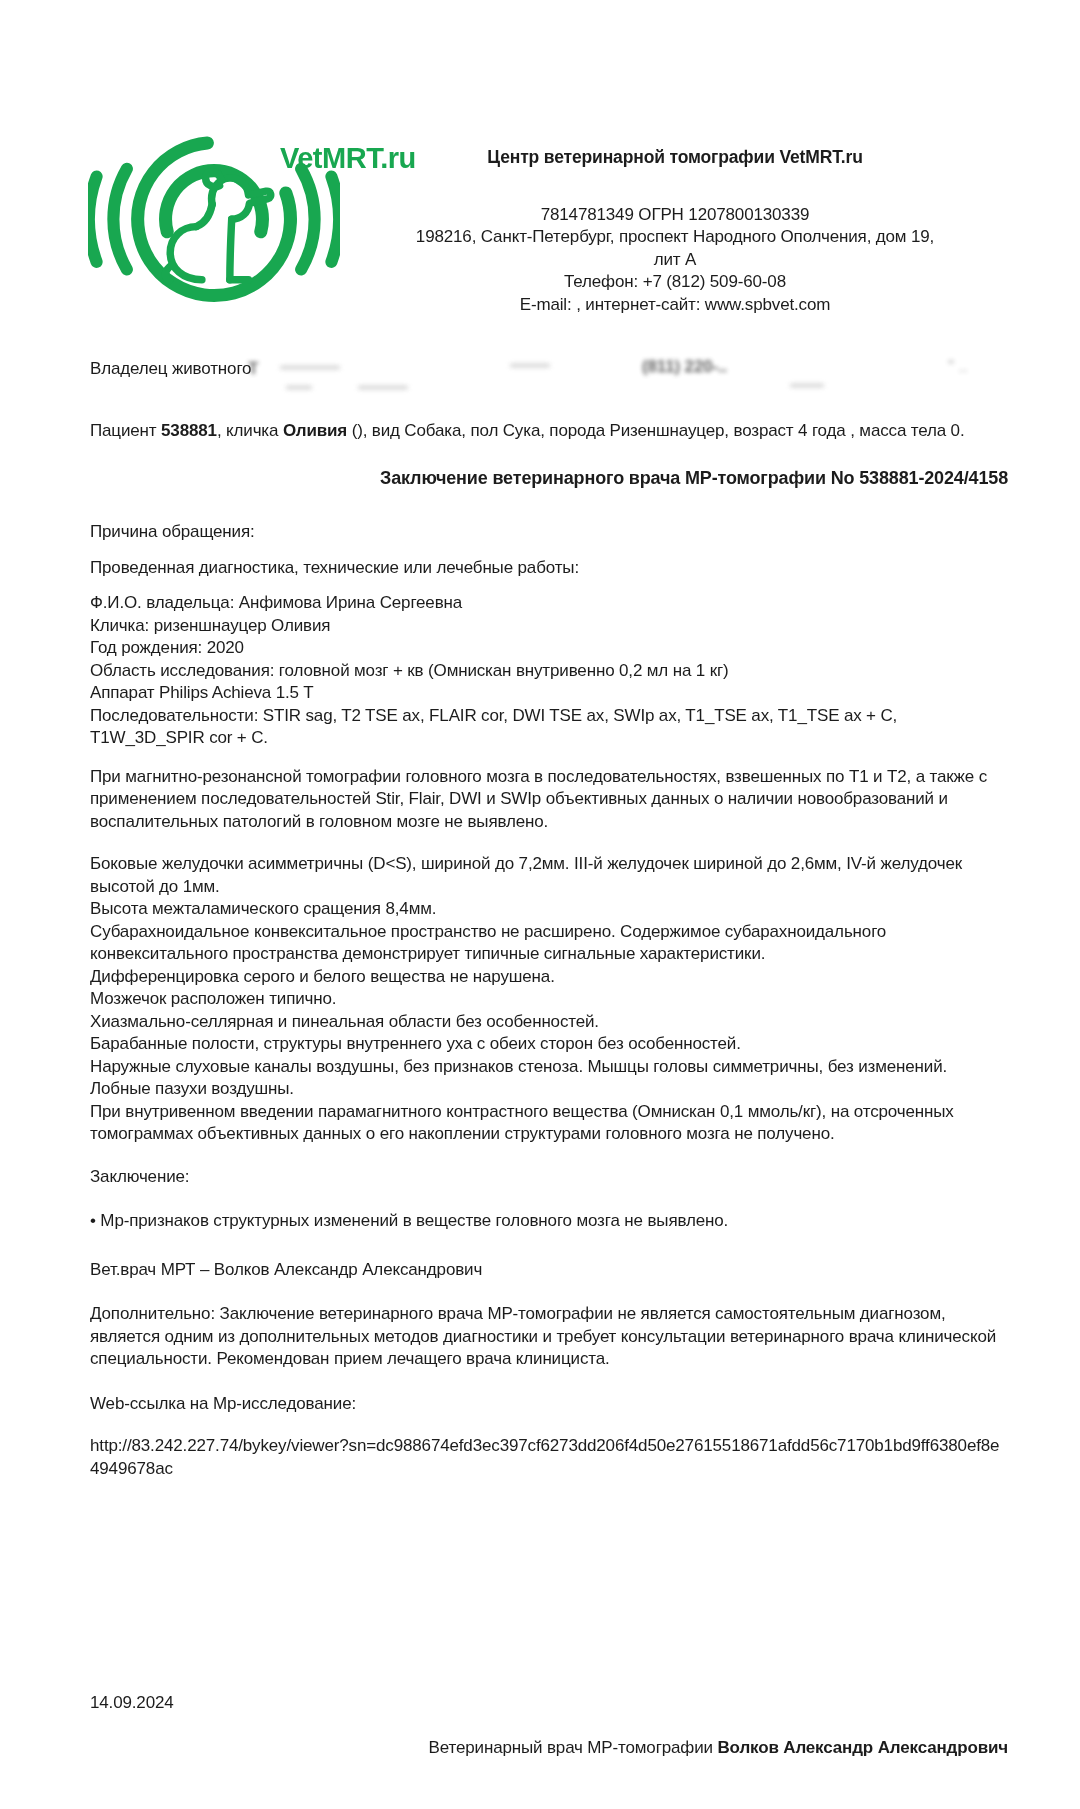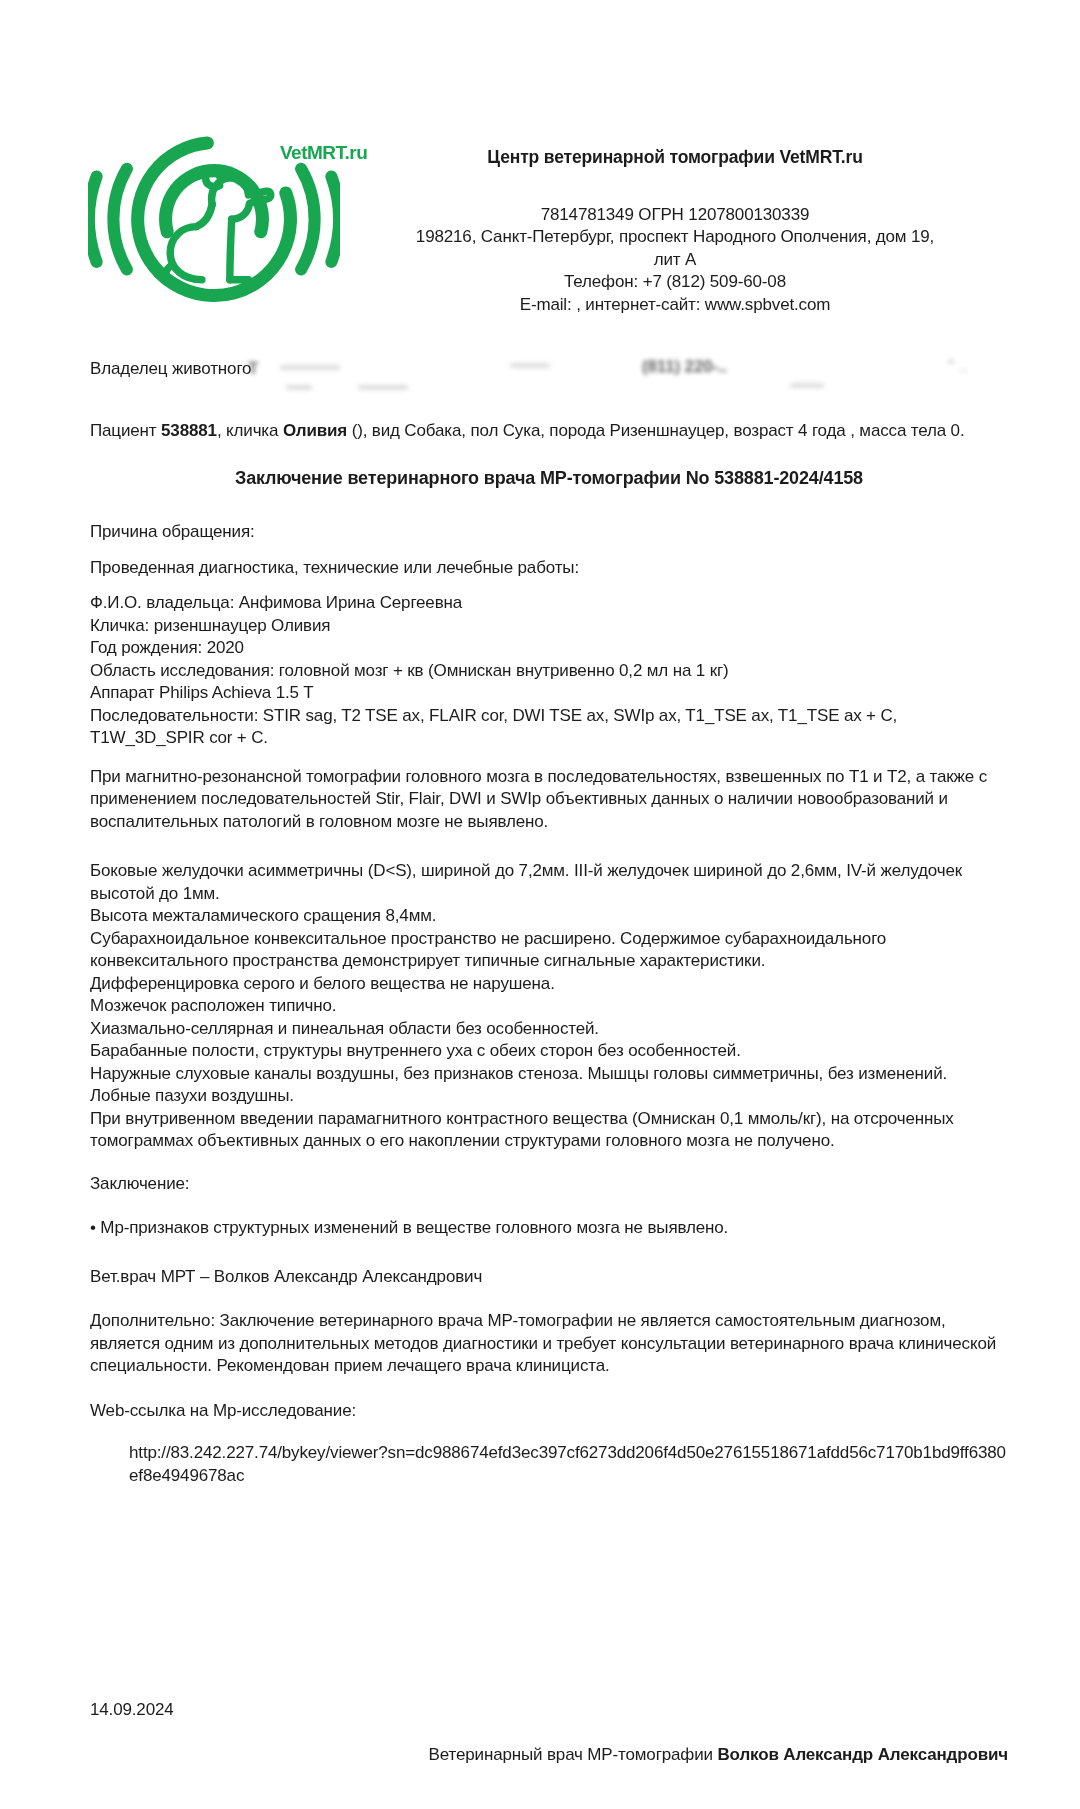--- a/index.html
+++ b/index.html
@@ -11,50 +11,50 @@
     overflow:hidden; position:relative;
   }
   .page { position:relative; width:1080px; height:1809px; }
 
   
   .header { position:relative; height:322px; }
   .logo { position:absolute; left:88px; top:112px; width:252px; color:var(--green); }
   .logo svg { display:block; }
   .logo-text {
     position:absolute; left:192px; top:30px;
-    font-weight:700; font-size:19px; letter-spacing:-0.5px;
+    font-weight:700; font-size:29px; letter-spacing:-0.5px;
     color:var(--green); white-space:nowrap;
   }
   .header-right { position:absolute; right:75px; top:147px; width:660px; text-align:center; }
   .clinic-title { font-weight:700; font-size:17.5px; }
   .org-block { margin-top:36px; line-height:22.4px; }
 
   
   .content { margin:0 72px 0 90px; line-height:22.5px; }
   .owner-line { position:relative; margin-top:36px; height:44px; }
   .redact { filter:blur(2.2px); color:#4a4a4a; opacity:.85; position:absolute; white-space:nowrap; }
   .r1 { left:158px; top:0; font-weight:700; }
   .r2 { left:552px; top:-2px; font-weight:700; }
   .r3 { left:858px; top:-2px; opacity:.45; }
   .smudge { position:absolute; background:#9a9a9a; filter:blur(2.5px); opacity:.55; height:3px; border-radius:2px; }
 
   .patient-line { margin-top:18px; }
   b, .bold { font-weight:700; }
-  .report-title { margin-top:24px; text-align:center; font-weight:700; font-size:18px; }
+  .report-title { margin-top:24px; text-align:right; font-weight:700; font-size:18px; }
   .sec-label { margin-top:13px; font-weight:400; }
   .reason-label { margin-top:32px; }
   .add-block { margin-top:13px; }
   .para1 { margin-top:16px; }
-  .findings { margin-top:27px; }
+  .findings { margin-top:20px; }
   .conclusion-label { margin-top:20px; }
   .conclusion-bullet { margin-top:22px; }
   .doctor-line { margin-top:26px; }
   .disclaimer { margin-top:22px; }
   .weblink-label { margin-top:22px; }
-  .weblink-url { margin-top:20px; word-break:break-all; color:var(--ink); text-decoration:none; display:block;margin-left:39px; }
+  .weblink-url { margin-top:20px; word-break:break-all; color:var(--ink); text-decoration:none; display:block; }
   .footer-date { margin-top:212px; }
   .signature-line { margin-top:22px;text-align:right; }
 </style>
 </head>
 <body>
 
 <div class="page">
 
   <div class="header">
     <div class="logo">

